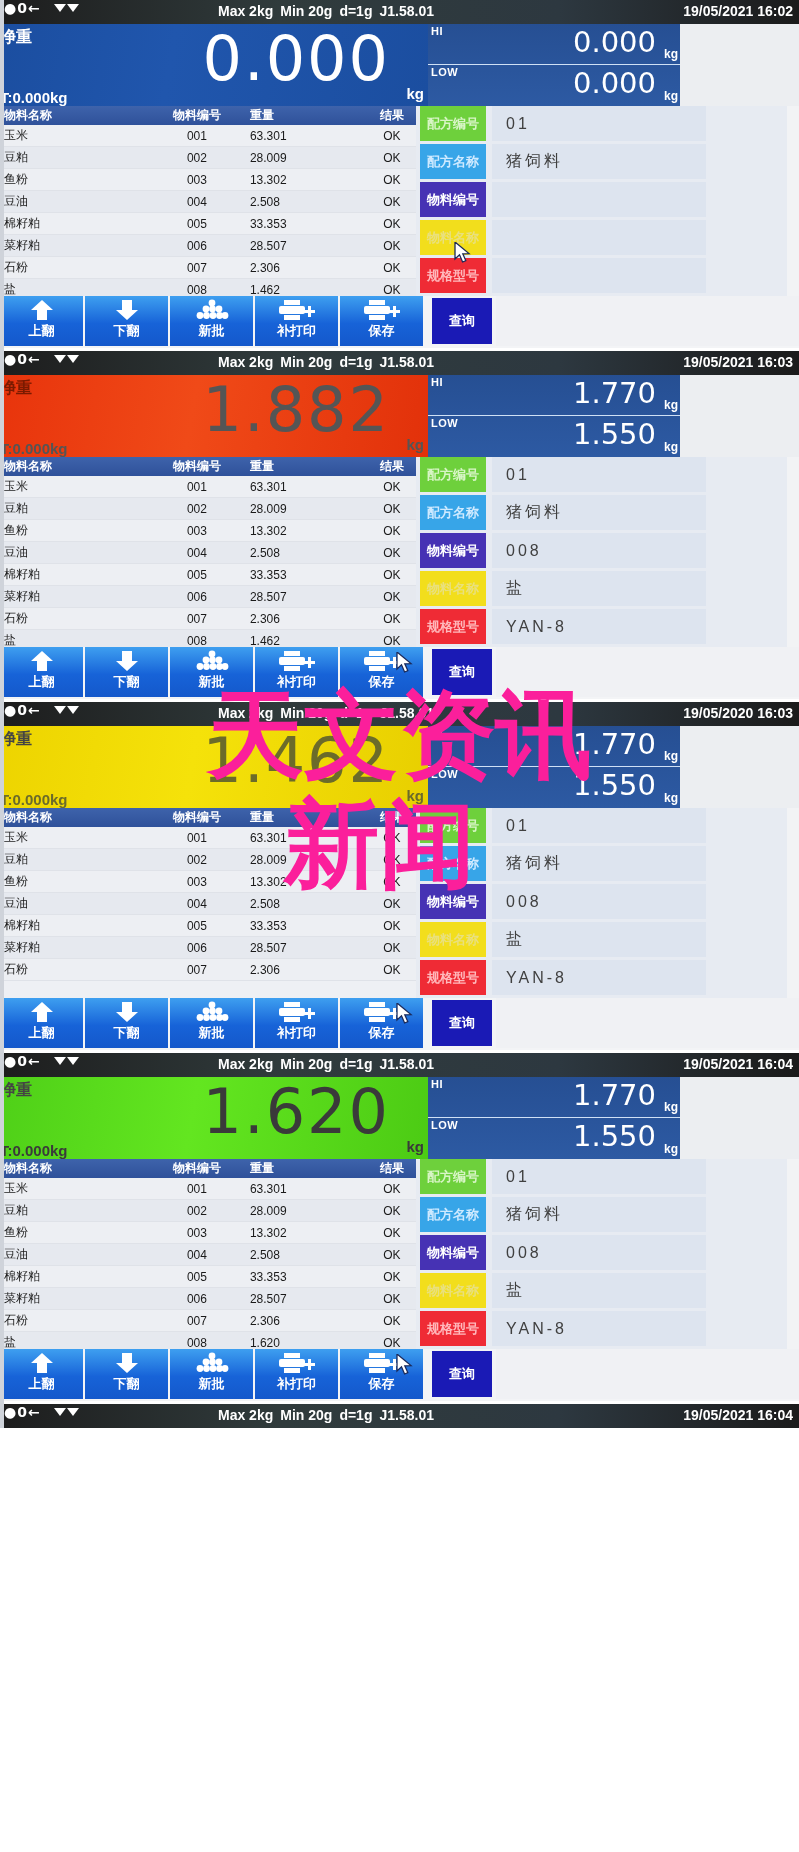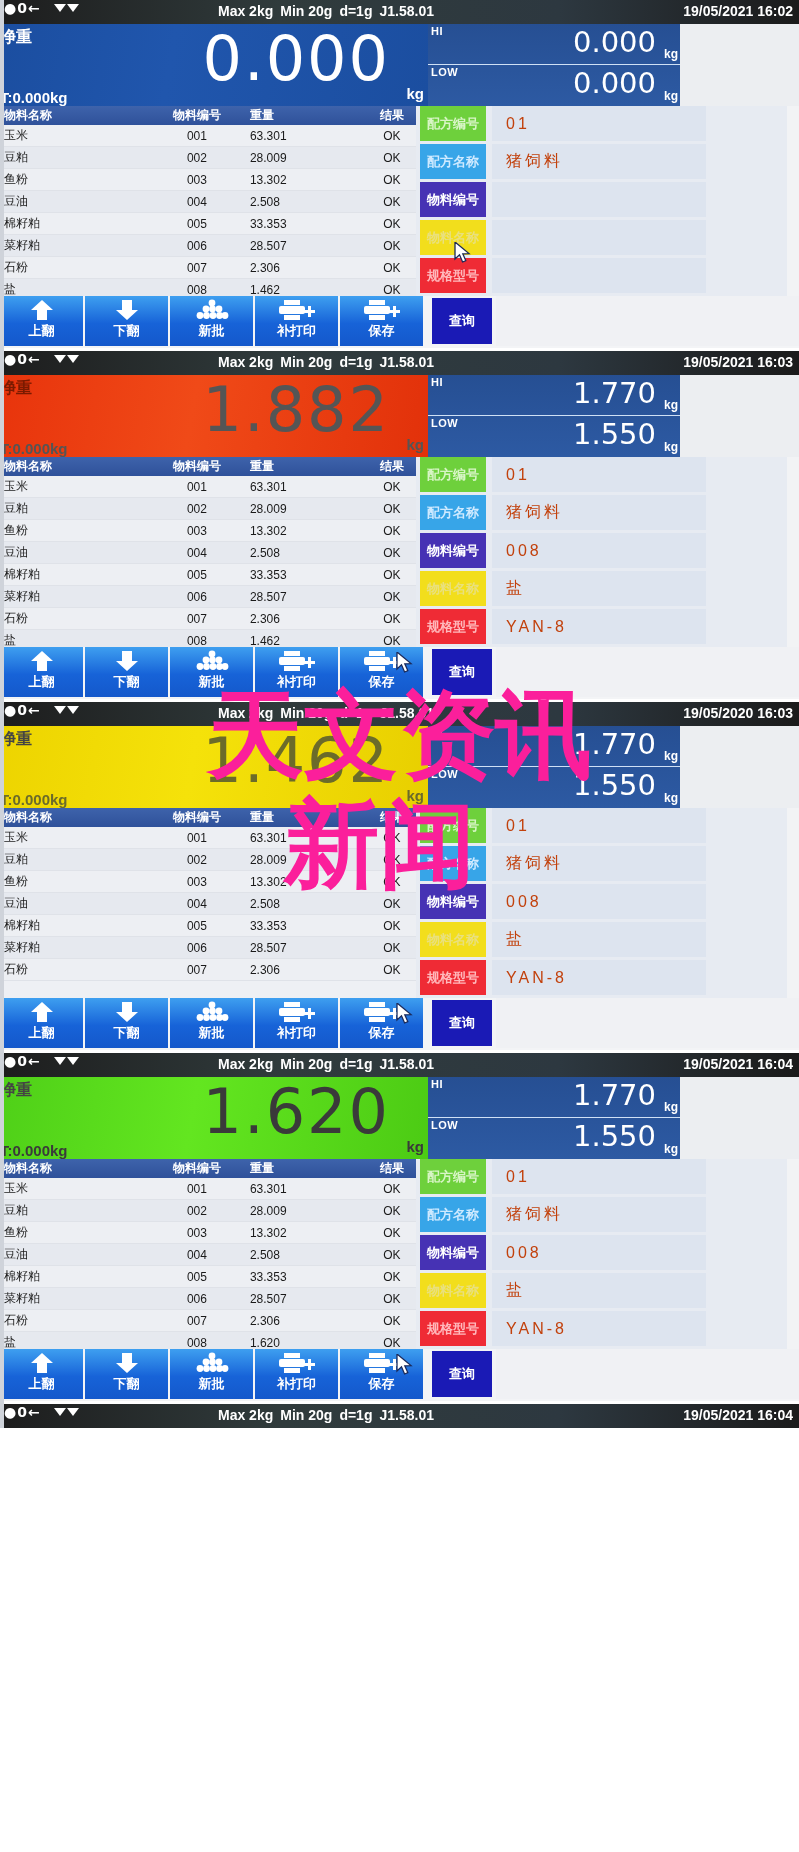--- a/index.html
+++ b/index.html
@@ -57,21 +57,21 @@
   .c-wt{width:25%;text-align:left;}
   .c-res{width:17%;text-align:center;}
 
   .sidepanel{position:absolute;left:416px;top:0;width:371px;height:190px;background:#e7ebf2;}
   .srow{position:relative;height:36px;margin-bottom:2px;}
   .skey{position:absolute;left:4px;top:0;width:66px;height:35px;
         display:flex;align-items:center;justify-content:center;
         font-size:13px;font-weight:bold;color:#fff;}
   .sval{position:absolute;left:76px;top:0;width:200px;height:35px;
         display:flex;align-items:center;background:#dde4ef;
-        font-size:16px;color:#c2410c;padding-left:14px;letter-spacing:3px;}
+        font-size:16px;color:#404040;padding-left:14px;letter-spacing:3px;}
   .k-green{background:#6ed03c;color:#d8f5c6;}
   .k-blue{background:#37a5e8;color:#cfeaff;}
   .k-indigo{background:#4632b4;}
   .k-yellow{background:#f2de1c;color:#e9e07e;}
   .k-red{background:#ef2b35;color:#ffb9bc;}
 
   
   .toolbar{position:relative;height:52px;background:#f3f4f6;padding-left:32px;}
   .tb{position:absolute;top:0;height:50px;width:83px;
       background:linear-gradient(180deg,#3e9ff0 0%,#1763d8 55%,#1458cb 100%);

